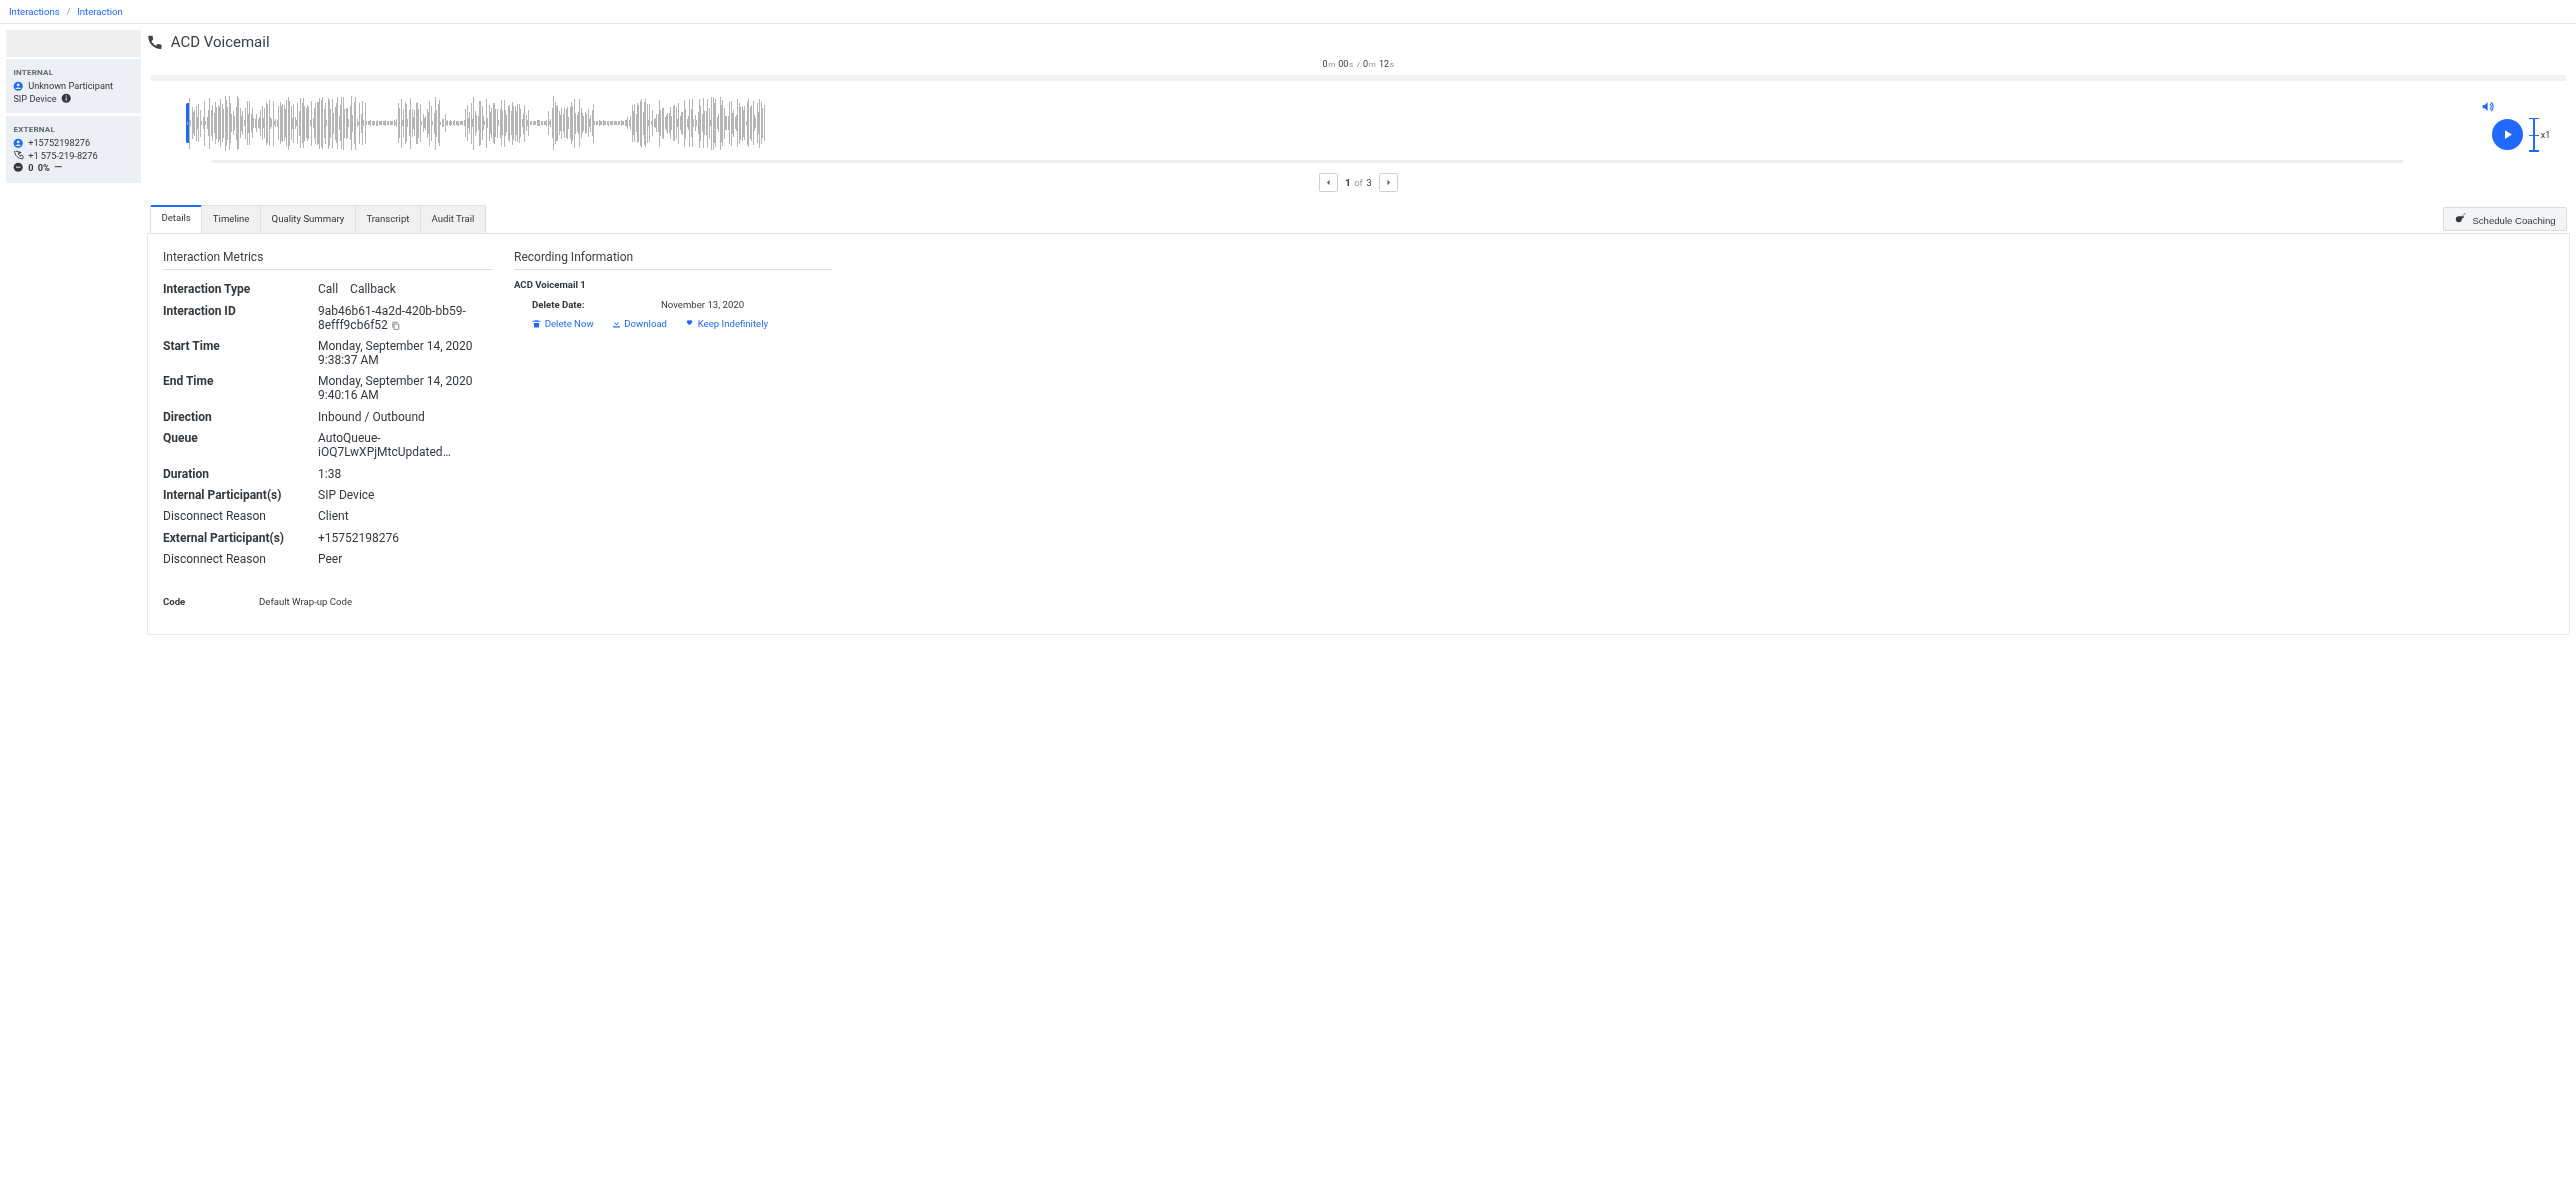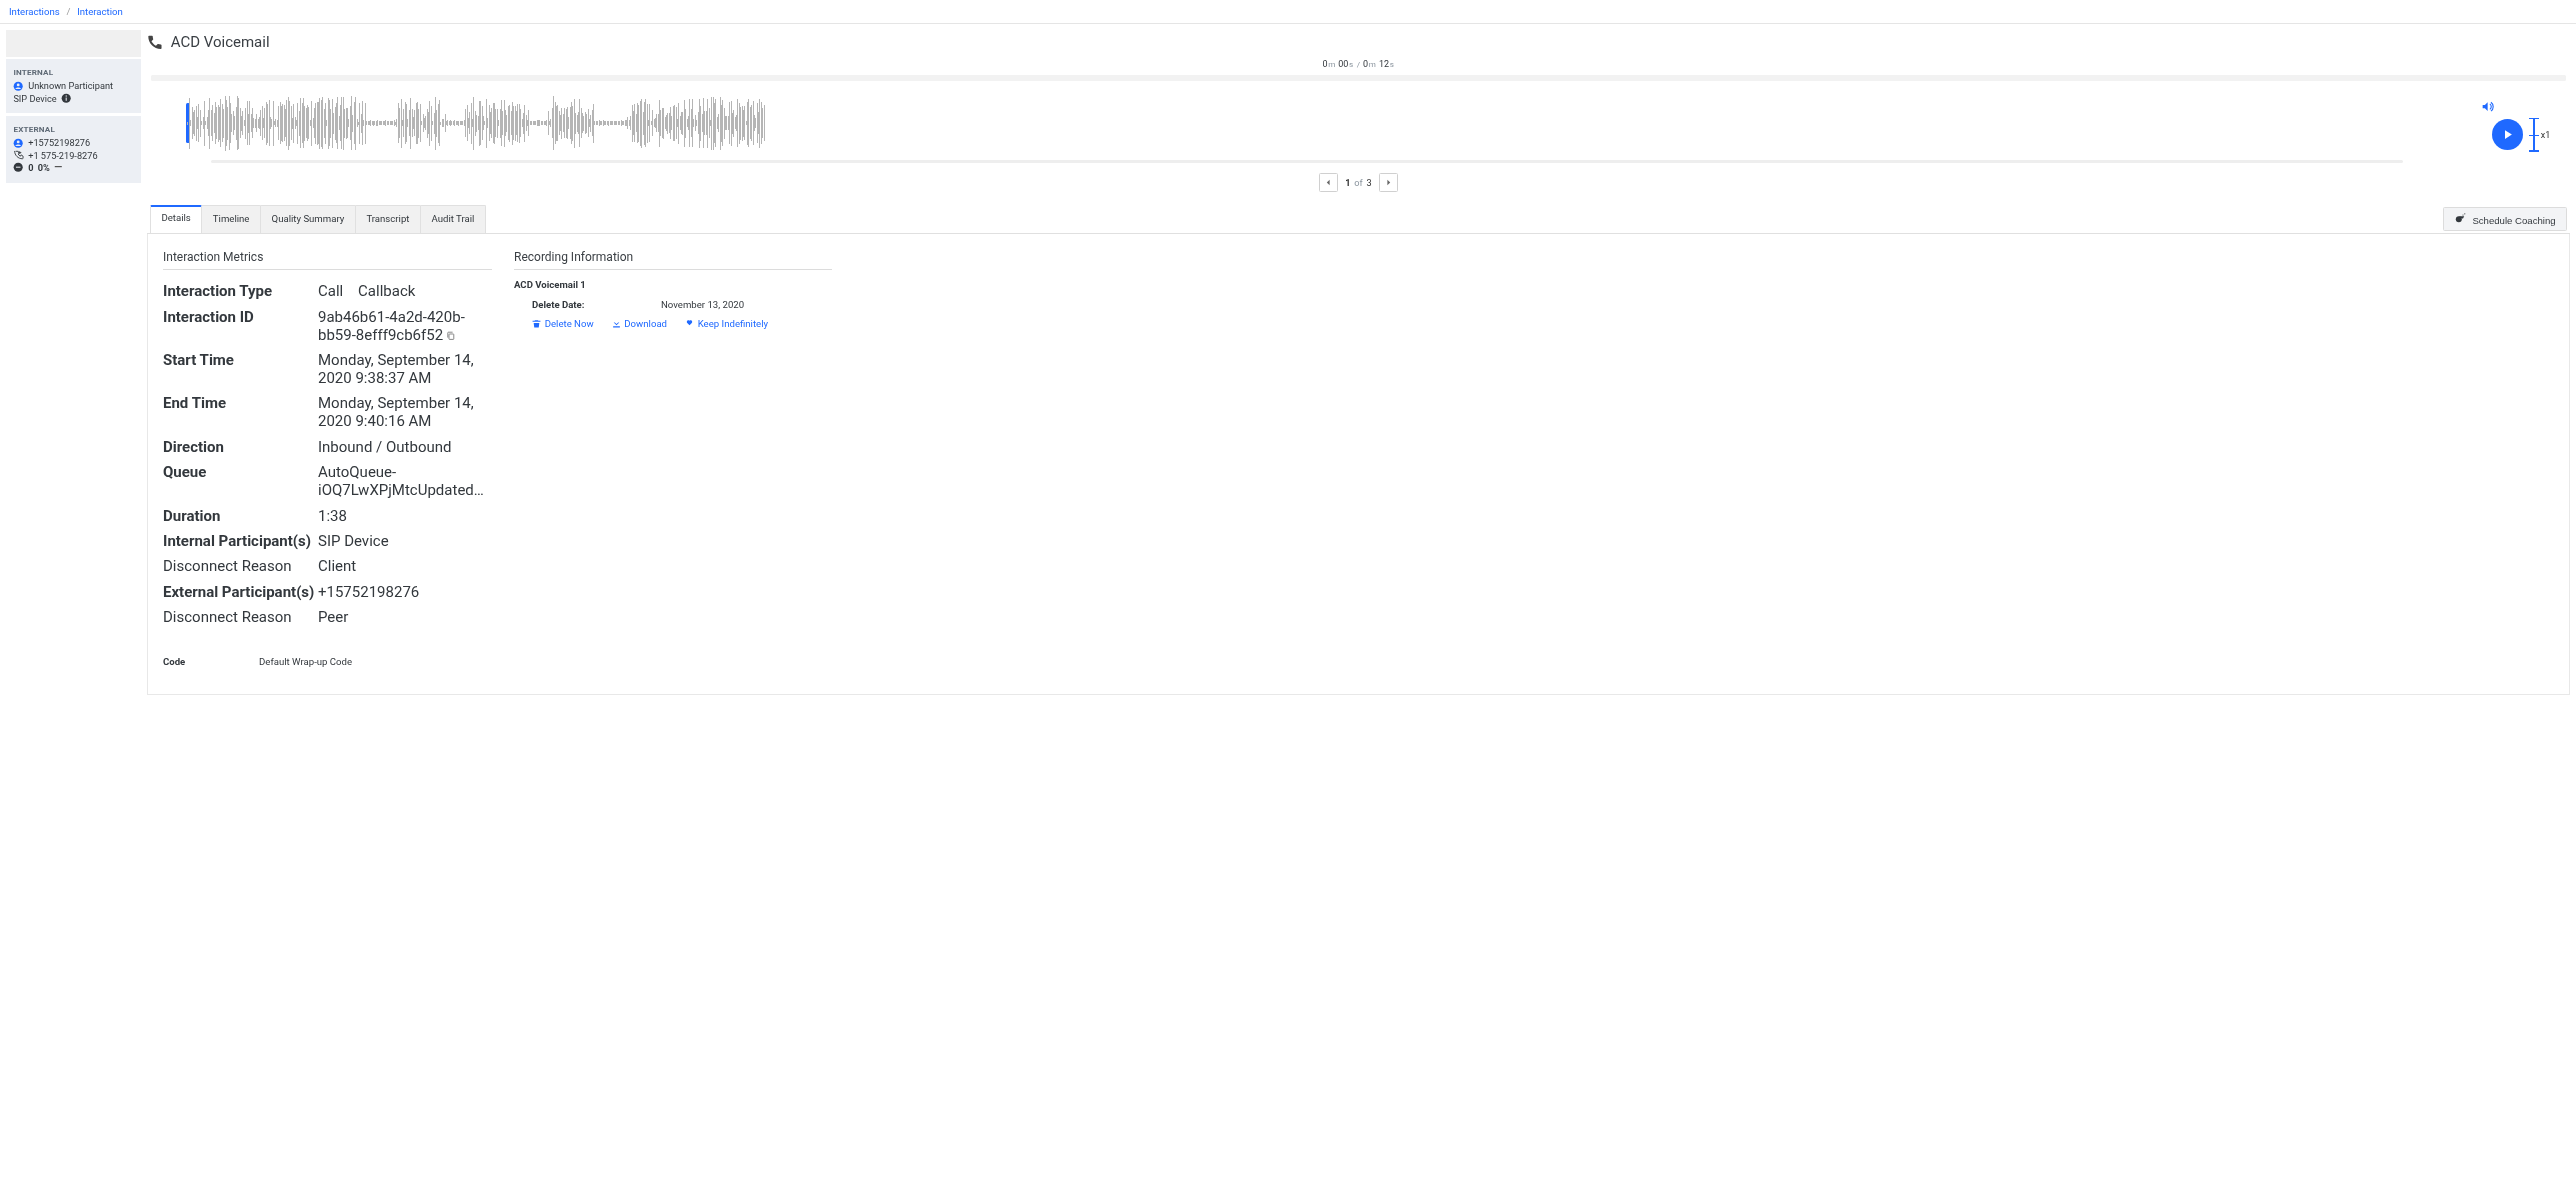--- a/index.html
+++ b/index.html
@@ -223,21 +223,21 @@
 
   .section-head {
     font-size: 12px;
     font-weight: 400;
     color: #3a3f44;
     border-bottom: 0.7px solid #dcdcdc;
     padding-bottom: 4.4px;
     margin-bottom: 9px;
   }
 
-  .kv-row { display:flex; padding: 3.7px 0; font-size: 15px; }
+  .kv-row { display:flex; padding: 3.7px 0; font-size: 12px; }
   .kv-row .k { width: 155px; flex-shrink:0; font-weight:700; color:#33383d; }
   .kv-row .k.sub { font-weight:400; }
   .kv-row .v { color:#33383d; }
   .copy-icon { width:9.6px; height:9.6px; color:#666; margin-left:3px; vertical-align:middle; cursor:pointer;}
 
   .rec-title { font-weight:700; font-size:9.6px; margin-bottom:7.4px; }
   .rec-row { display:flex; padding:2.2px 0 7.4px 18px; font-size:9.6px; }
   .rec-row .k { width: 129px; font-weight:700; }
   .rec-actions { display:flex; gap:18px; padding-left:18px; font-size:9.6px; }
   .rec-actions a { display:flex; align-items:center; gap:3.7px; }

